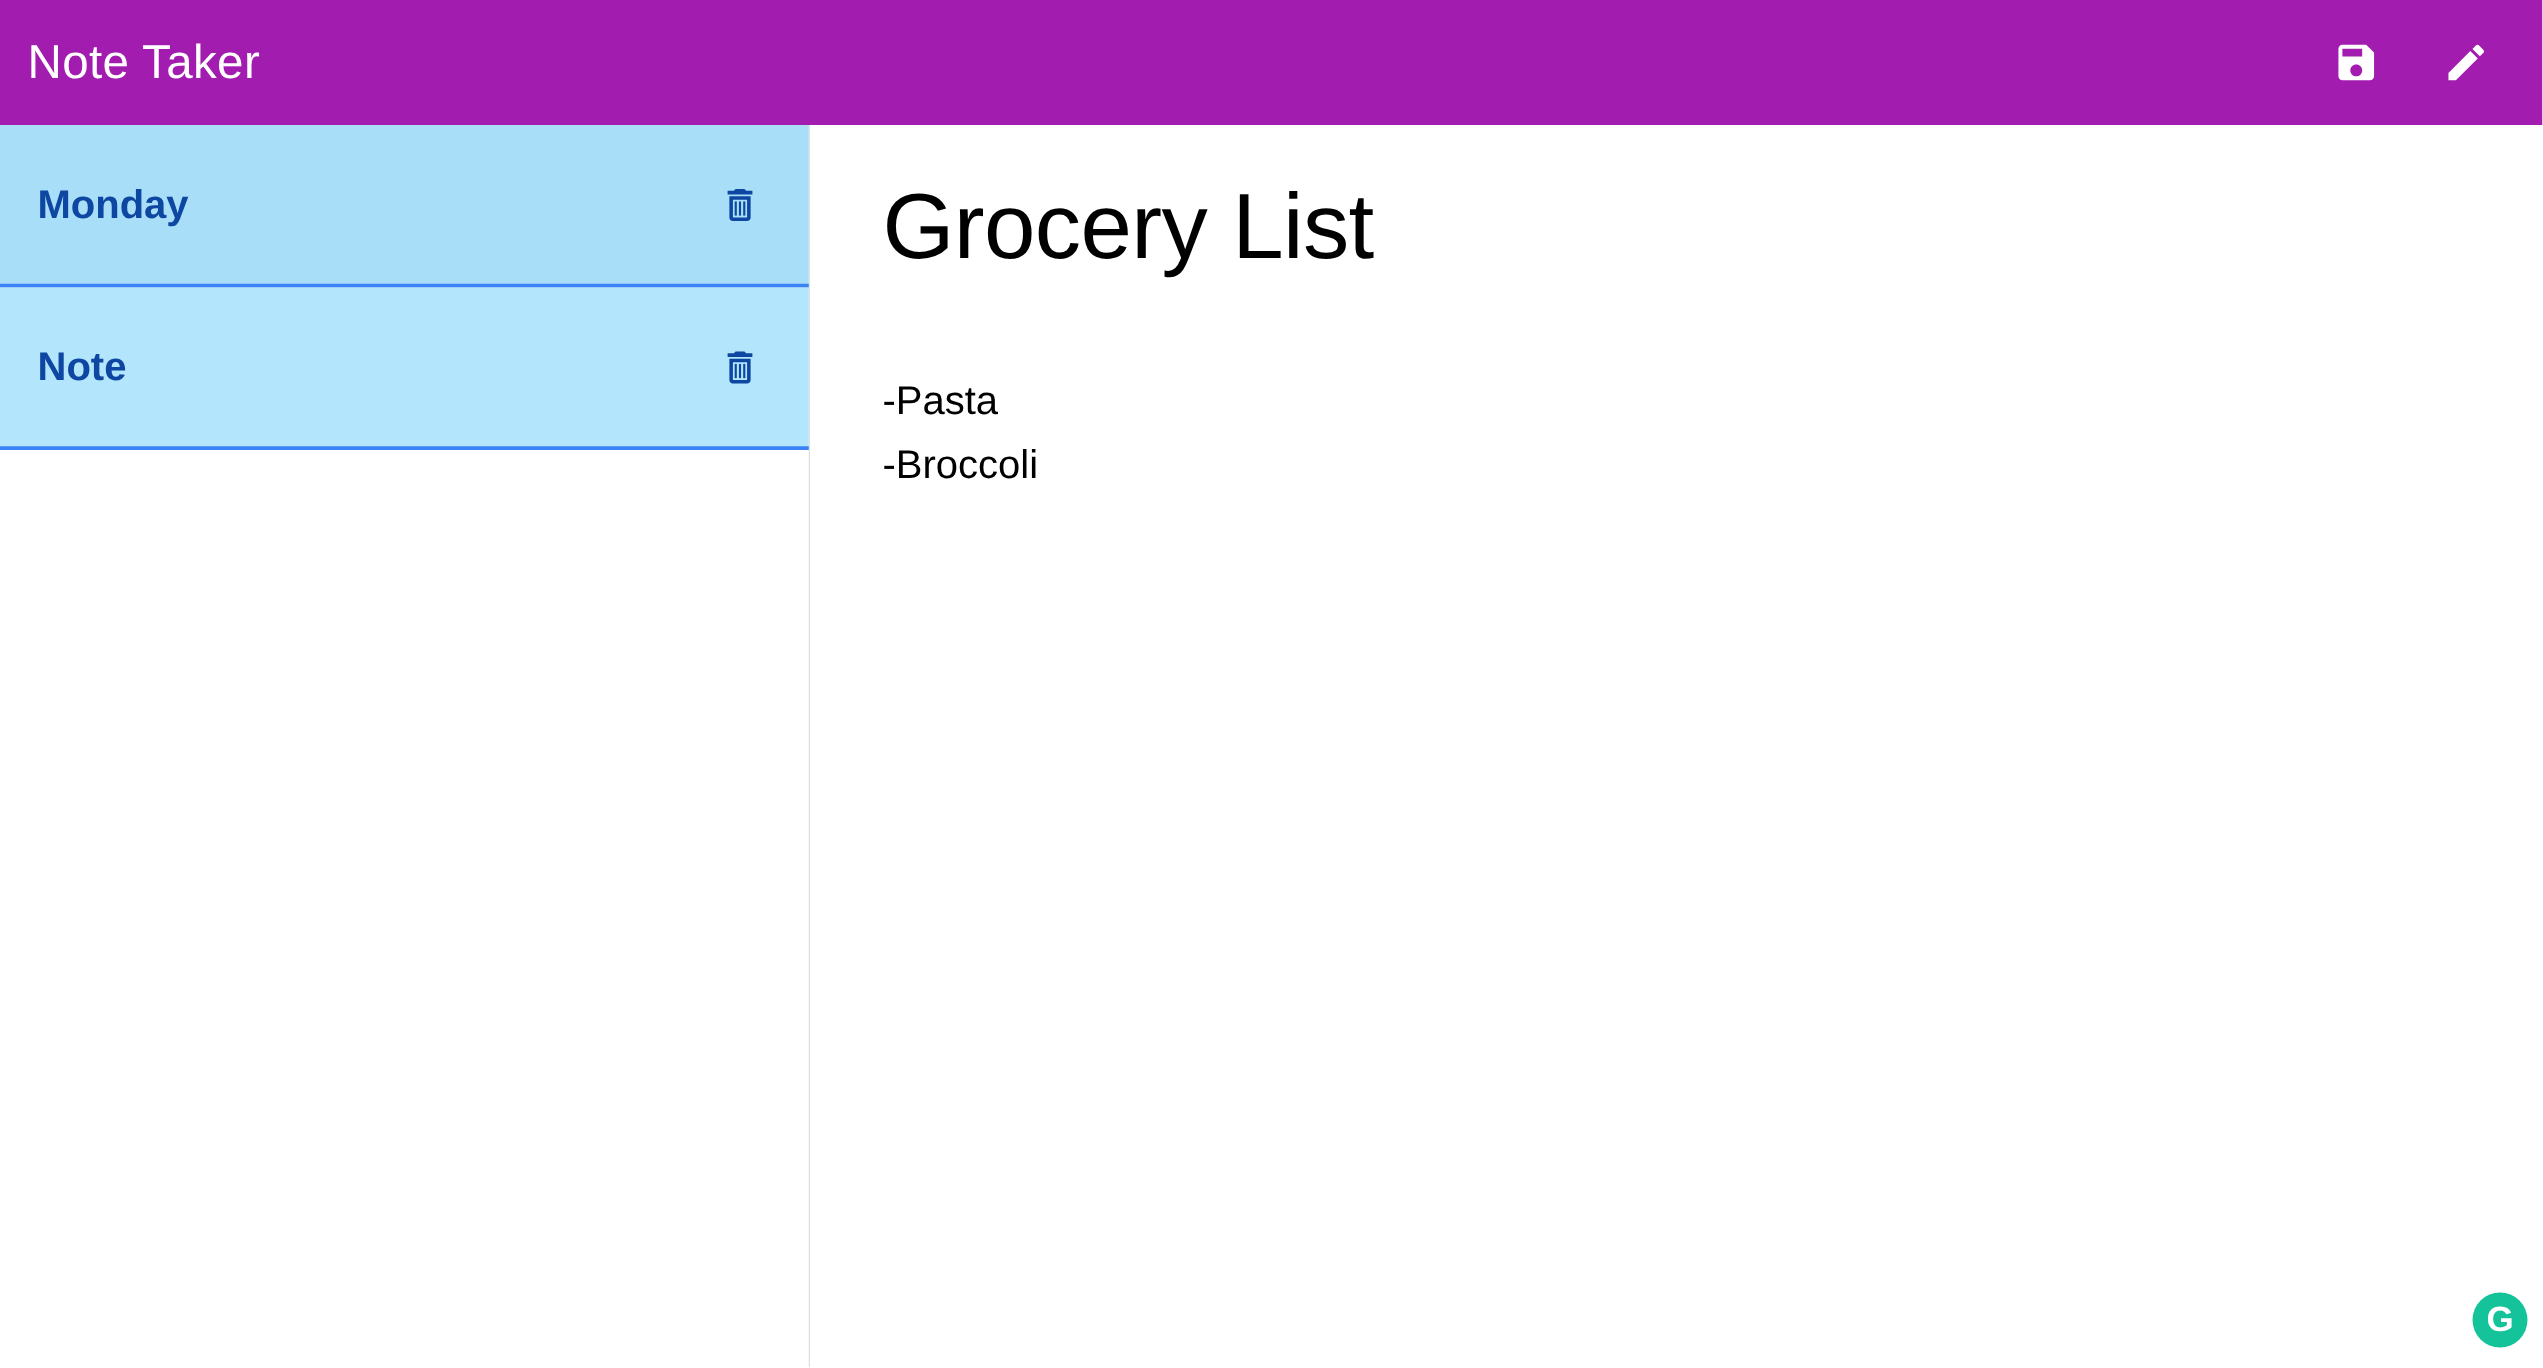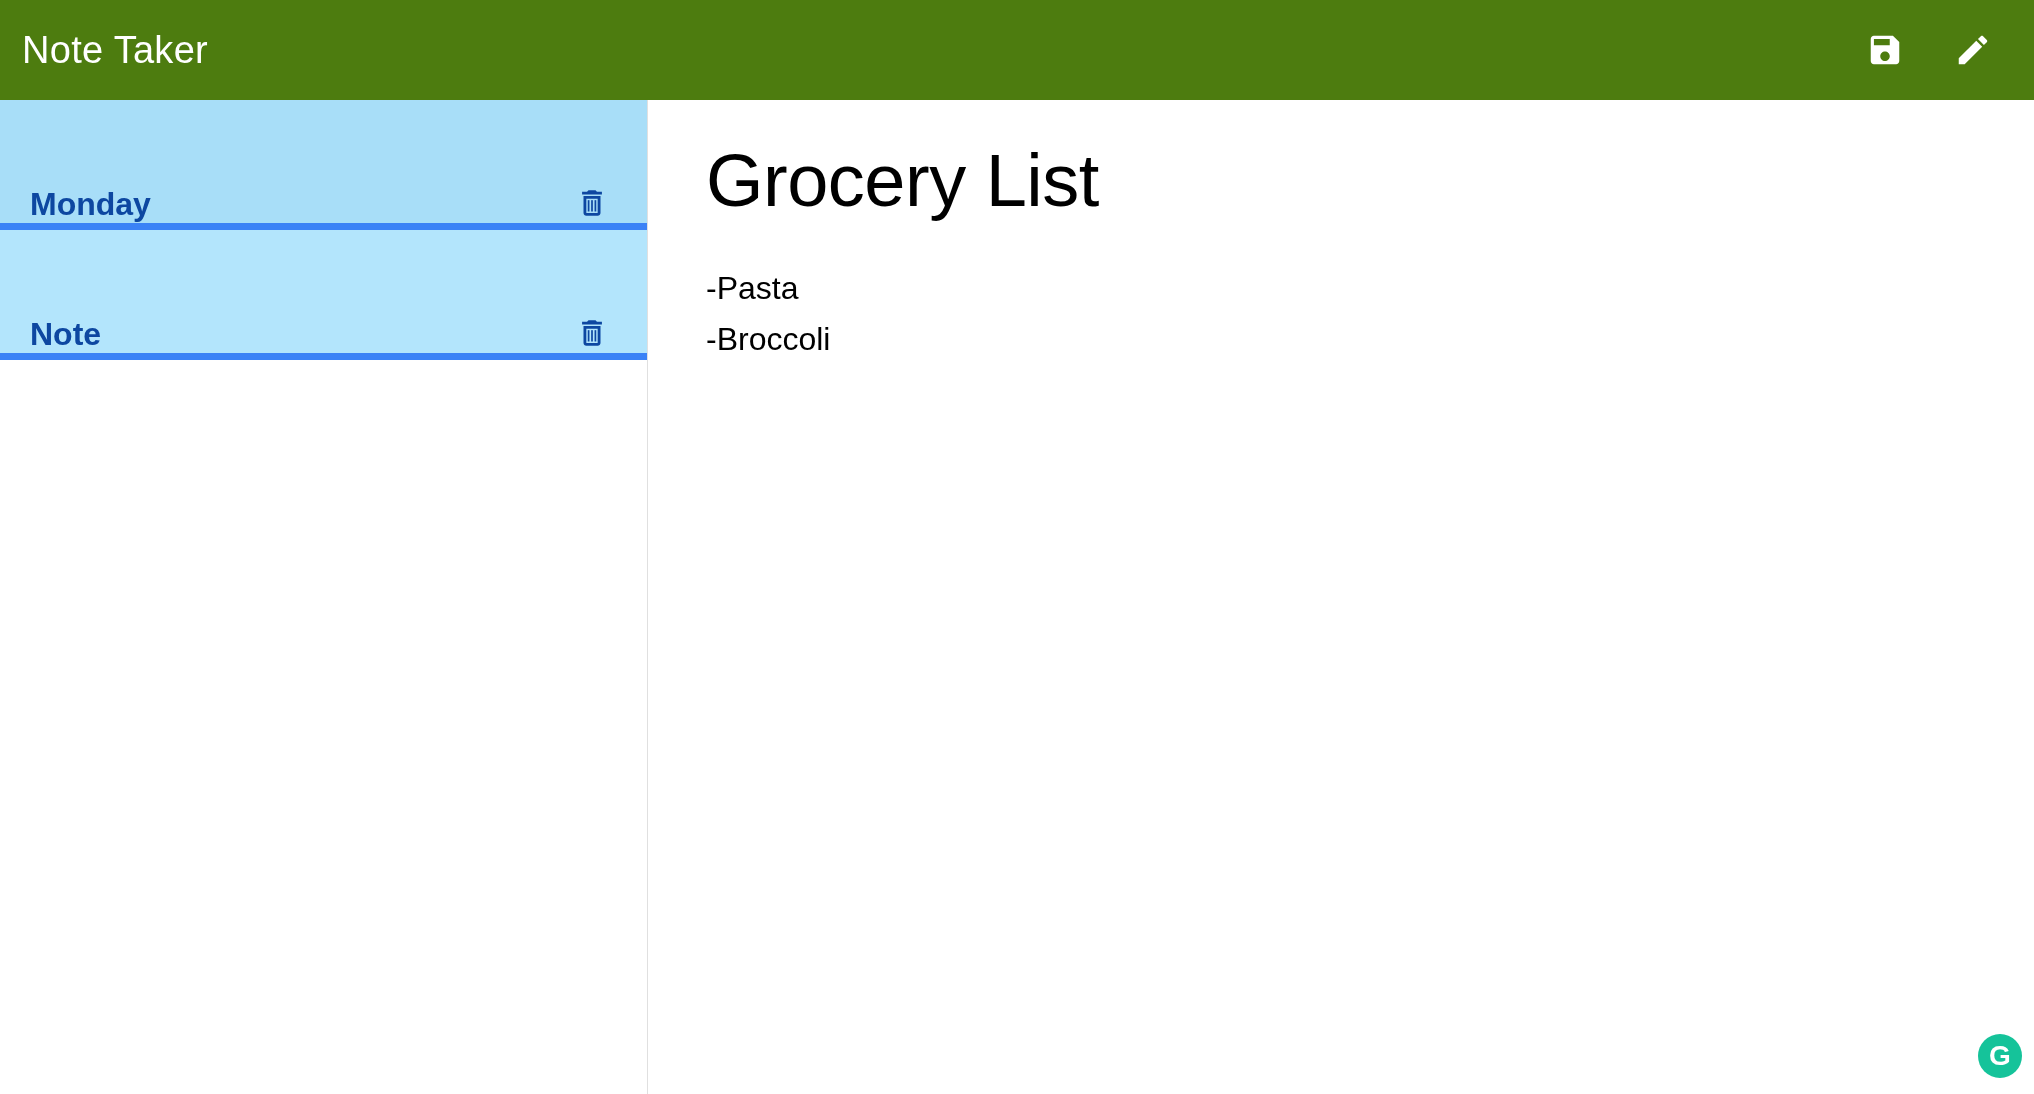--- a/index.html
+++ b/index.html
@@ -10,21 +10,21 @@
     body {
       font-family: -apple-system, BlinkMacSystemFont, "Segoe UI", Helvetica, Arial, sans-serif;
       width: 2034px;
       height: 1094px;
       background: #fff;
       overflow: hidden;
       position: relative;
     }
     .header {
       height: 100px;
-      background: #4d7c0f;
+      background: #a21caf;
       display: flex;
       align-items: center;
       justify-content: space-between;
       padding: 0 28px 0 22px;
     }
     .app-title {
       color: #fff;
       font-size: 38px;
       font-weight: 400;
       letter-spacing: 0.3px;
@@ -47,24 +47,24 @@
     }
     .sidebar {
       width: 648px;
       background: #fff;
       border-right: 1px solid #e0e0e0;
     }
     .note-item {
       height: 130px;
       background: #b3e5fc;
       display: flex;
-      align-items: flex-end;
+      align-items: center;
       justify-content: space-between;
       padding: 0 38px 0 30px;
-      border-bottom: 7px solid #3b82f6;
+      border-bottom: 3px solid #3b82f6;
       cursor: pointer;
     }
     .note-item.selected {
       background: #a8def8;
     }
     .note-label {
       color: #0d47a1;
       font-size: 32px;
       font-weight: 700;
     }
@@ -75,21 +75,21 @@
       cursor: pointer;
     }
     .main {
       flex: 1;
       padding: 38px 58px;
     }
     .note-title {
       font-size: 74px;
       font-weight: 400;
       color: #000;
-      margin-bottom: 40px;
+      margin-bottom: 72px;
       letter-spacing: -0.5px;
     }
     .note-body {
       font-size: 32px;
       color: #000;
       line-height: 1.58;
     }
     .grammarly-badge {
       position: absolute;
       bottom: 16px;

